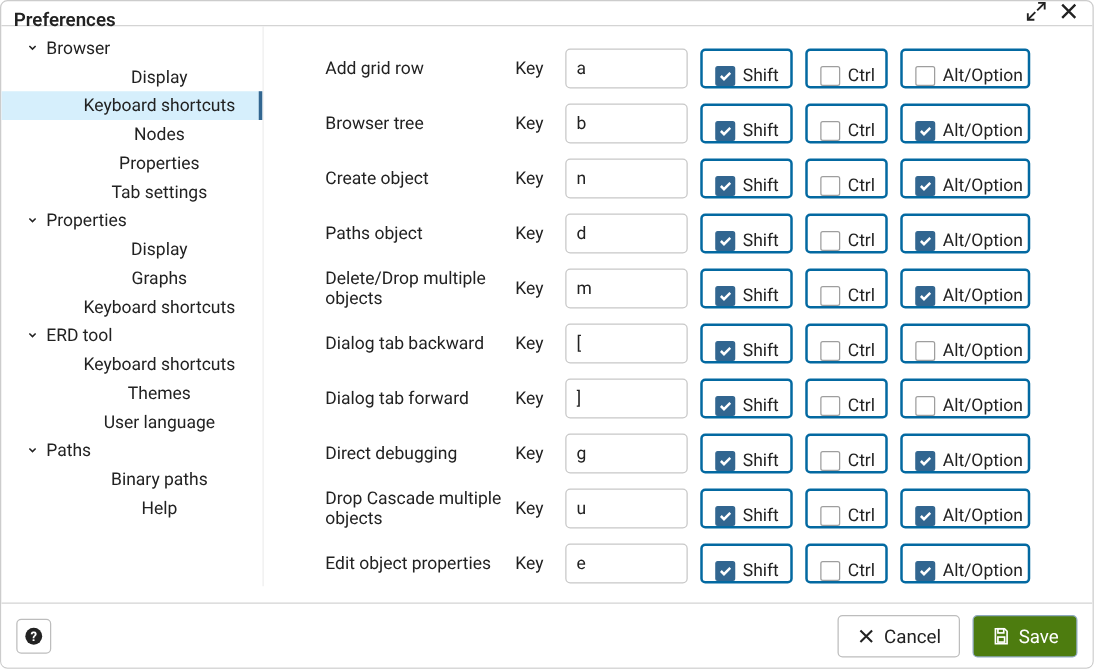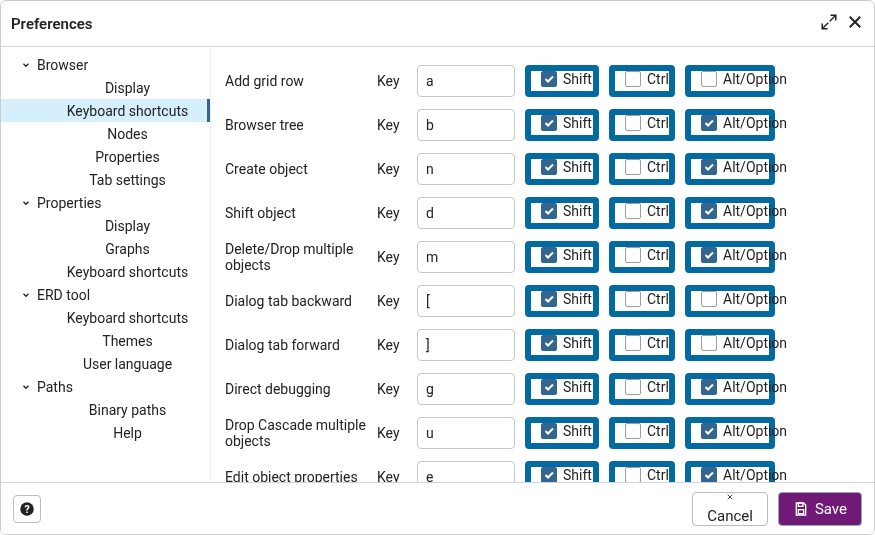--- a/index.html
+++ b/index.html
@@ -1,48 +1,48 @@
 <!DOCTYPE html>
 <html><head>
 <meta charset="utf-8">
 <style>
   * { box-sizing: border-box; margin: 0; padding: 0; font-family: -apple-system, BlinkMacSystemFont, "Segoe UI", Roboto, Arial, sans-serif; }
   body { width: 875px; height: 535px; background: #fff; border: 1px solid #ccc; border-radius: 6px; position: relative; overflow: hidden; }
-  .header { display: flex; align-items: center; justify-content: space-between; padding: 6px 10px 6px 10px; border-bottom: 1px solid #d4d4d4; height: 46px; gap: 40px; }
+  .header { display: flex; justify-content: space-between; padding: 6px 10px 6px 10px; border-bottom: 1px solid #d4d4d4; height: 20px; gap: 40px; }
   .header-title { font-size: 15px; font-weight: 600; color: #222; }
   .header-actions { display: flex; gap: 8px; align-items: center; }
   .header-actions svg { width: 18px; height: 18px; cursor: pointer; }
   .body { display: flex; height: 448px; }
   .sidebar { width: 210px; flex: none; overflow-y: auto; scrollbar-color: #b8b8b8 #f0f0f0; scrollbar-width: thin; padding-top: 6px; border-right: 1px solid #eee; }
   .tree-item { font-size: 14px; color: #222; display: flex; align-items: center; height: 23px; cursor: pointer; white-space: nowrap; }
   .tree-item.parent { padding-left: 20px; gap: 6px; }
   .tree-item.child { padding-left: 44px; justify-content: center; }
   .tree-item.child.active { background: #d6effc; position: relative; color: #222; }
   .tree-item.child.active::after { content:""; position:absolute; right:0; top:0; bottom:0; width:3px; background:#326690; }
   .chev { width: 10px; height: 10px; display:inline-block; }
   .main { flex: 1; overflow-y: auto; scrollbar-color: #b8b8b8 #f0f0f0; scrollbar-width: thin; padding: 12px 16px 8px 8px; }
   .row { display: flex; align-items: center; gap: 10px; height: 44px; }
-  .row-label { width: 148px; font-size: 14px; color: #222; padding-left: 6px; line-height: 1.15; }
+  .row-label { width: 148px; font-size: 14px; color: #222; padding-left: 6px; line-height: 1.15; margin-left: 35px; }
   .key-label { width: 30px; font-size: 14px; color: #222; }
   .key-input { width: 98px; height: 32px; border: 1px solid #c7c7c7; border-radius: 4px; padding: 0 8px; font-size: 14px; color: #222; outline: none; background:#fff; }
-  .mod-btn { display: inline-flex; align-items: flex-start; gap: 6px; height: 32px; border: 6px solid #0369a1; border-radius: 4px; padding: 0 10px; font-size: 14px; color: #222; background: #fff; cursor: pointer; user-select:none; }
+  .mod-btn { display: inline-flex; align-items: flex-end; gap: 6px; height: 32px; border: 2px solid #0369a1; border-radius: 4px; padding: 0 10px; font-size: 14px; color: #222; background: #fff; cursor: pointer; user-select:none; }
   .shift-btn { width: 74px; }
   .ctrl-btn { width: 66px; }
-  .alt-btn { width: 90px; }
+  .alt-btn { width: 104px; }
   .chk { width: 16px; height: 16px; border: 1.5px solid #9e9e9e; border-radius: 2px; display:inline-flex; align-items:center; justify-content:center; background: #fff; flex:none; }
   .chk.checked { background: #326690; border-color: #326690; }
   .chk.checked svg { display:block; }
   .chk svg { display:none; width:12px; height:12px; }
   .footer { position:absolute; bottom:0; left:0; right:0; height:52px; border-top: 1px solid #d4d4d4; display:flex; align-items:center; justify-content:space-between; padding: 0 12px; background:#fff; }
   .help-btn { width: 28px; height: 28px; border: 1px solid #bdbdbd; border-radius: 4px; display:inline-flex; align-items:center; justify-content:center; cursor:pointer; }
   .help-btn svg { width:18px; height:18px; }
   .footer-actions { display:flex; gap:10px; }
   .btn { display:inline-flex; align-items:center; gap:6px; height:34px; border-radius:4px; padding: 0 14px; font-size:15px; cursor:pointer; }
-  .btn-cancel { border:1px solid #bdbdbd; background:#fff; color:#222;flex-direction:column; }
-  .btn-save { border:1px solid #8fa9bf; background:#701a75; color:#fff; }
+  .btn-cancel { border:1px solid #bdbdbd; background:#fff; color:#222; }
+  .btn-save { border:1px solid #8fa9bf; background:#4d7c0f; color:#fff; }
   .btn svg { width:16px; height:16px; }
   
   .sidebar::-webkit-scrollbar, .main::-webkit-scrollbar { width: 8px; }
   .sidebar::-webkit-scrollbar-thumb, .main::-webkit-scrollbar-thumb { background:#bfbfbf; border-radius:4px; }
 </style>
 </head>
 <body>
 
 <div class="header">
   <div class="header-title">Preferences</div>
@@ -195,21 +195,21 @@
         <div class="mod-btn alt-btn">
           <span class="chk checked">
             <svg viewBox="0 0 24 24" fill="none" stroke="#fff" stroke-width="4">
               <path d="M5 12l5 5L20 7"></path>
             </svg>
           </span>
           <span>Alt/Option</span>
         </div>
       </div>
       <div class="row">
-        <div class="row-label">Shift object</div>
+        <div class="row-label">Paths object</div>
         <div class="key-label">Key</div>
         <input class="key-input" value="d" style="">
         <div class="mod-btn shift-btn">
           <span class="chk checked">
             <svg viewBox="0 0 24 24" fill="none" stroke="#fff" stroke-width="4">
               <path d="M5 12l5 5L20 7"></path>
             </svg>
           </span>
           <span>Shift</span>
         </div>

